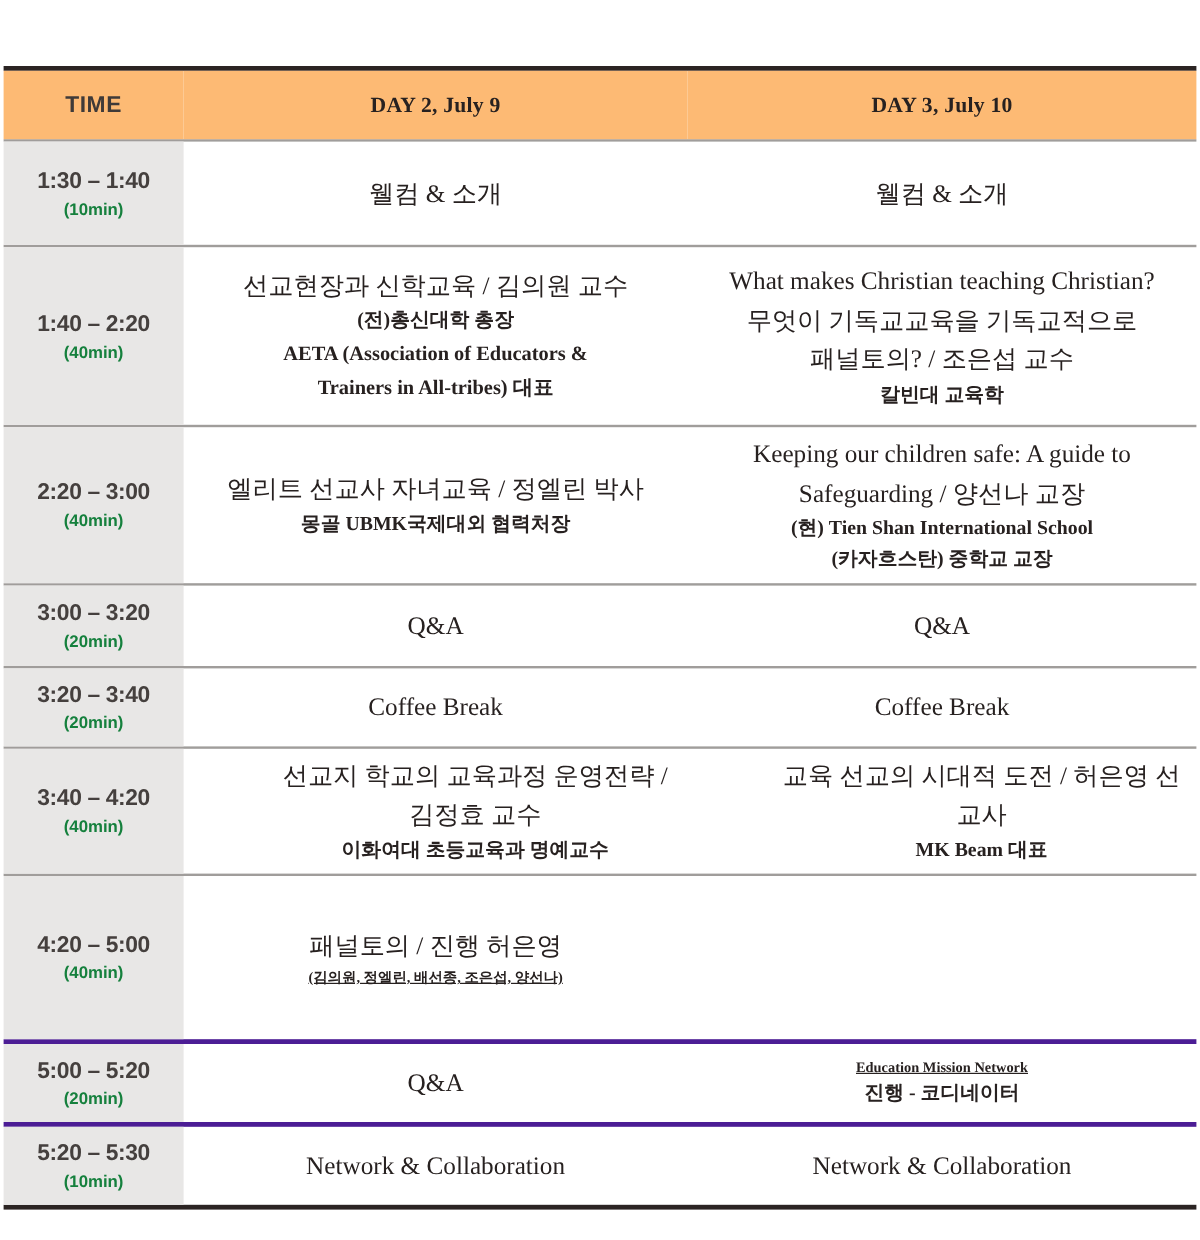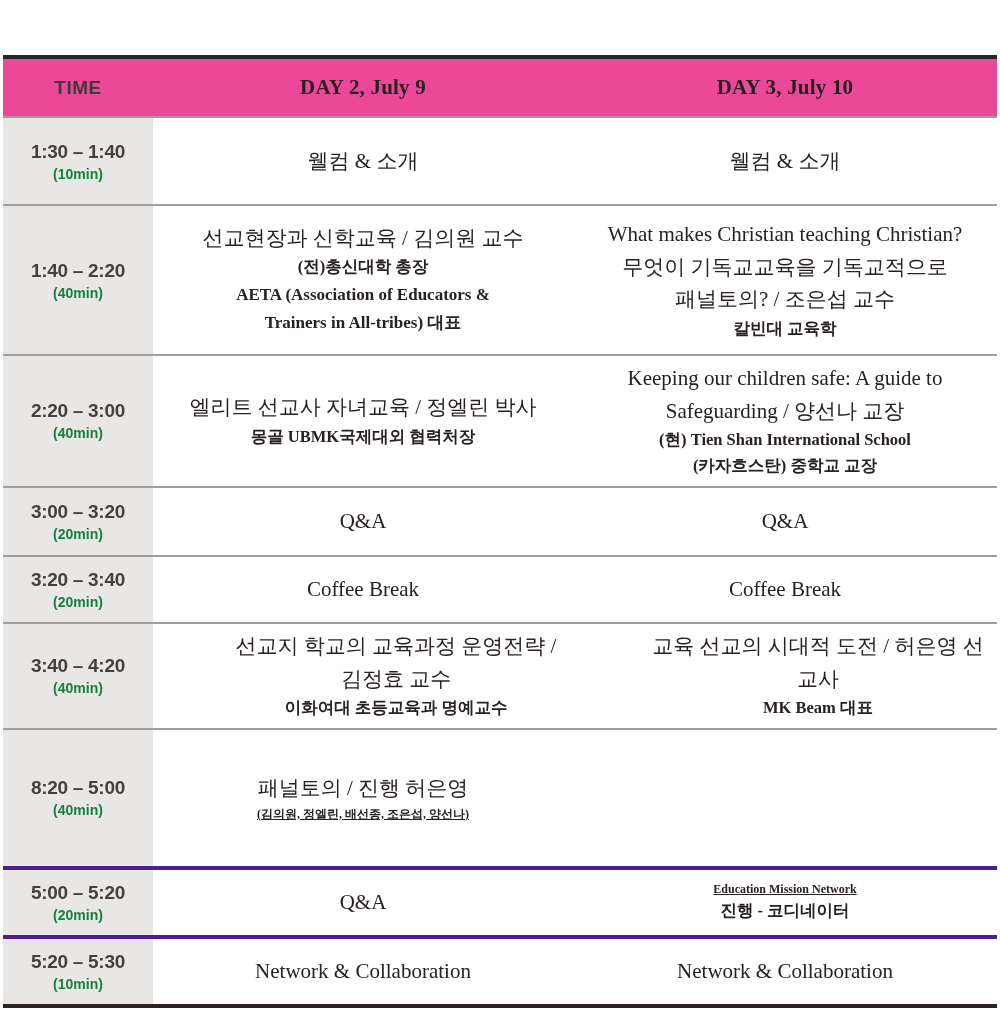--- a/index.html
+++ b/index.html
@@ -22,28 +22,28 @@
   .row + .row{border-top:2px solid #a09d9b;}
   .row.bt-dark{border-top:4px solid #4c1d95;}
   .cell{
     display:flex;flex-direction:column;justify-content:center;align-items:center;
     text-align:center;padding:6px 8px;box-sizing:border-box;
   }
   .time-col{
     background:#e8e7e6;
     font-family:"Liberation Sans","DejaVu Sans",sans-serif;
   }
-  .header-row .cell{background:#ec4899;}
+  .header-row .cell{background:#fdba74;}
   .header-row{height:57px;}
   .header-time{
     font-family:"Liberation Sans","DejaVu Sans",sans-serif;
     font-weight:700;font-size:19px;letter-spacing:0.5px;color:#3f3a38;
   }
   .header-day{
-    font-size:21px;font-weight:600;color:#272120;letter-spacing:0.2px;
+    font-size:18px;font-weight:600;color:#272120;letter-spacing:0.2px;
   }
   .time-range{
     font-weight:700;font-size:19px;color:#45403e;color:#45403e;letter-spacing:-0.3px;
   }
   .time-dur{
     font-weight:700;font-size:14px;color:#15803d;margin-top:3px;
   }
   .ln{display:block;}
   .ln-lg{font-size:21px;font-weight:400;line-height:1.55;}
   .ln-md{font-size:12px;font-weight:700;line-height:1.55;text-decoration:underline;}
@@ -146,21 +146,21 @@
         <span class="ln ln-lg">김정효 교수</span>
         <span class="ln ln-sm">이화여대 초등교육과 명예교수</span>
       </div>
       <div class="cell">
         <span class="ln ln-lg">교육 선교의 시대적 도전 / 허은영 선교사</span>
         <span class="ln ln-sm">MK Beam 대표</span>
       </div>
     </div>
     <div class="row" style="min-height: 136px;">
       <div class="cell time-col">
-        <span class="time-range">8:20 – 5:00</span>
+        <span class="time-range">4:20 – 5:00</span>
         <span class="time-dur">(40min)</span>
       </div>
       <div class="cell">
         <span class="ln ln-lg">패널토의 / 진행 허은영</span>
         <span class="ln ln-md">(김의원, 정엘린, 배선종, 조은섭, 양선나)</span>
       </div>
     </div>
     <div class="row bt-dark" style="min-height: 65px;">
       <div class="cell time-col">
         <span class="time-range">5:00 – 5:20</span>

